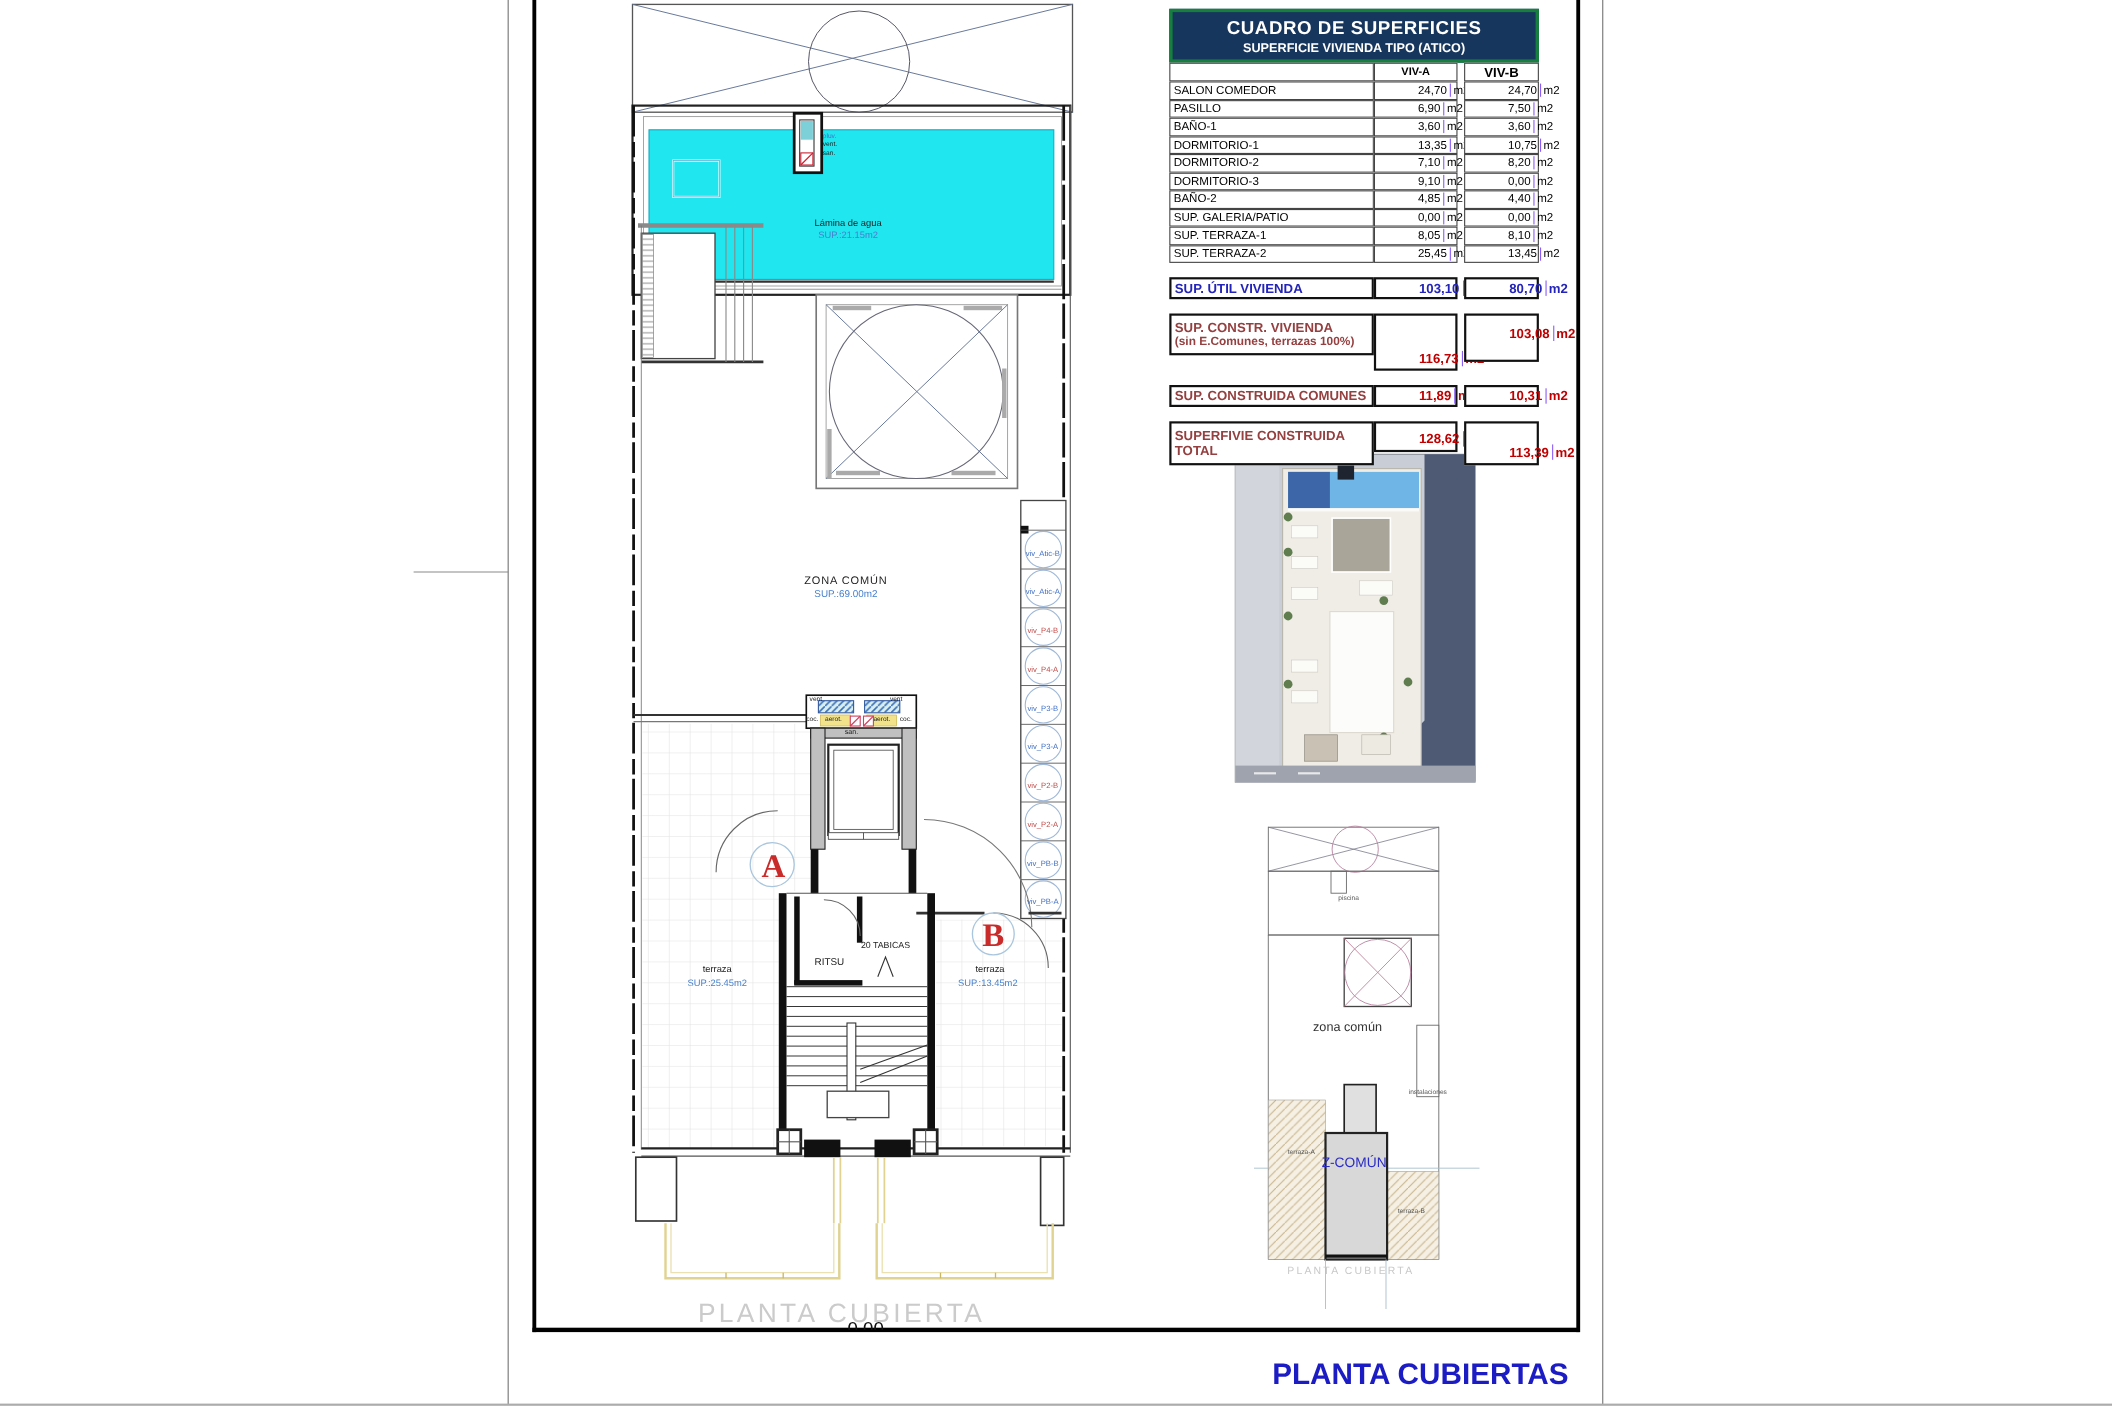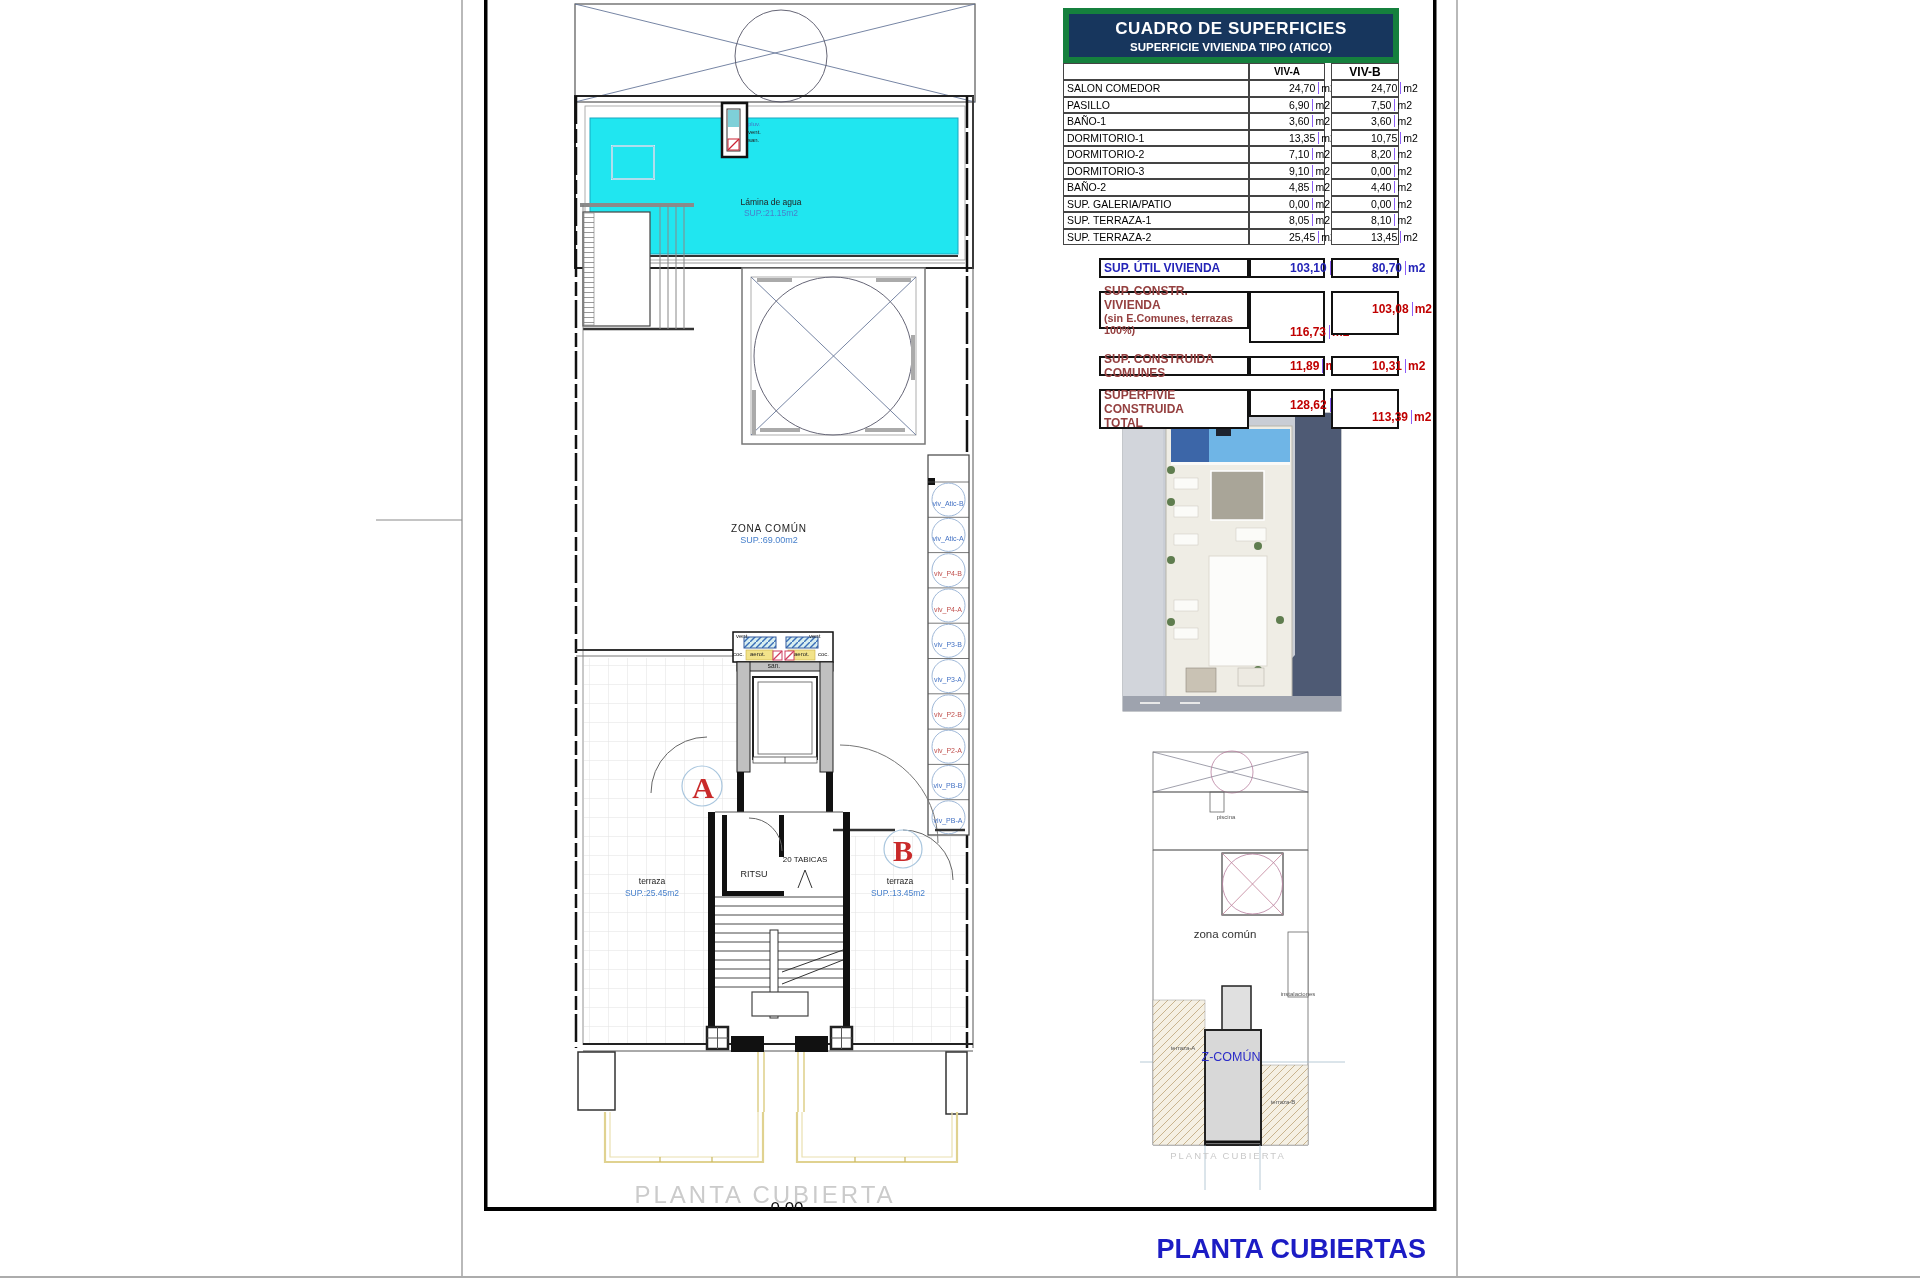--- a/index.html
+++ b/index.html
@@ -7,34 +7,34 @@
        font-family:"Liberation Sans",sans-serif;}
   .abs{position:absolute;}
   .txt{position:absolute;white-space:nowrap;line-height:1;color:#222;}
   .ctr{transform:translateX(-50%);}
   .c-blue{color:#4472C4;}
   .c-red{color:#C0504D;}
   .sup{color:#4780CC;}
 
   
   #surf-table{position:absolute;left:1063px;top:8px;width:336px;}
-  .t-header{background:#17365D;color:#fff;text-align:center;padding:5px 2px 4px 2px;border:6px solid #15803d;}
+  .t-header{background:#17365D;color:#fff;text-align:center;padding:5px 2px 4px 2px;border:3px solid #15803d;}
   .t-header .l1{font-size:17px;font-weight:bold;letter-spacing:.5px;}
   .t-header .l2{font-size:11.5px;font-weight:bold;margin-top:2px;}
   .t-grid{display:grid;grid-template-columns:186px 76px 6px 68px;}
   .cell{border:1px solid #444;font-size:10.5px;display:flex;align-items:center;box-sizing:border-box;background:#fff;}
   .cell.lab{padding-left:3px;}
   .cell.val{padding:0;}
   .num{flex:1;text-align:right;padding-right:3px;margin-left:39px;}
   .unitbox{width:20px;border-left:1px solid #8b5cf6;padding-left:2px;}
   .gapc{border:none;background:transparent;}
   .row16{height:16.5px;}
   .secgap{height:13px;}
   .tot .cell{border:2px solid #111;font-weight:bold;font-size:12px;}
-  .tot .lab{flex-direction:column;align-items:flex-start;justify-content:center;margin-left:36px;}
+  .tot .lab{flex-direction:column;align-items:flex-start;justify-content:center;}
   .blue-t{color:#2424B8;}
   .maroon-t{color:#954040;}
   .red-t{color:#C00000;}
   .lab2{font-size:10.8px;}
 
   #main-title{position:absolute;left:1000px;top:1234px;width:426px;text-align:right;
     font-size:27px;font-weight:bold;color:#1C1CC4;}
   #watermark{position:absolute;left:765px;top:1181px;transform:translateX(-50%);
     font-size:24px;color:#CBCBCB;letter-spacing:3px;}
   #levelmark{position:absolute;left:742px;top:1199px;width:90px;height:10px;overflow:hidden;

